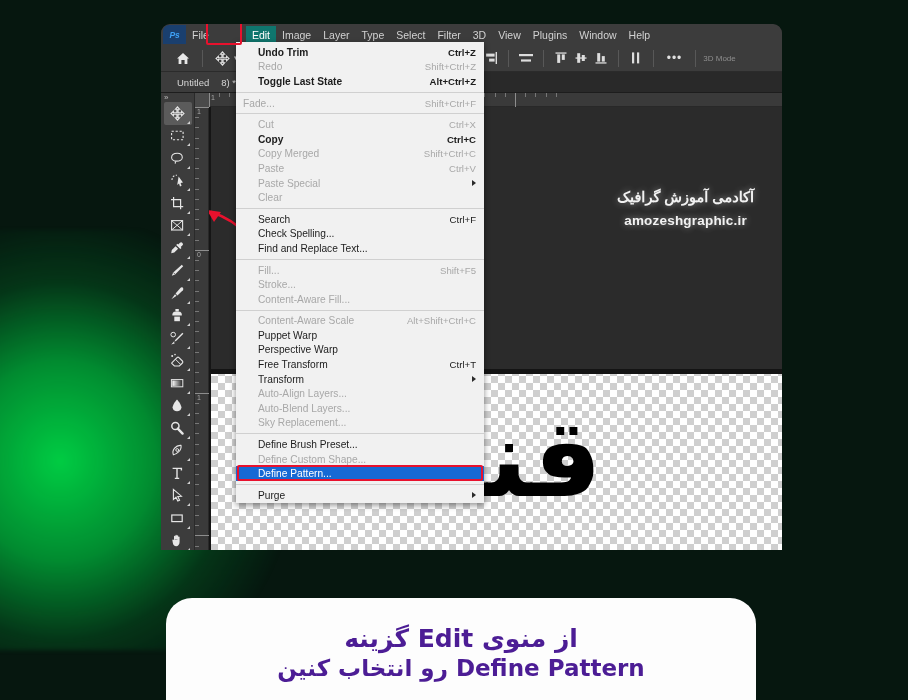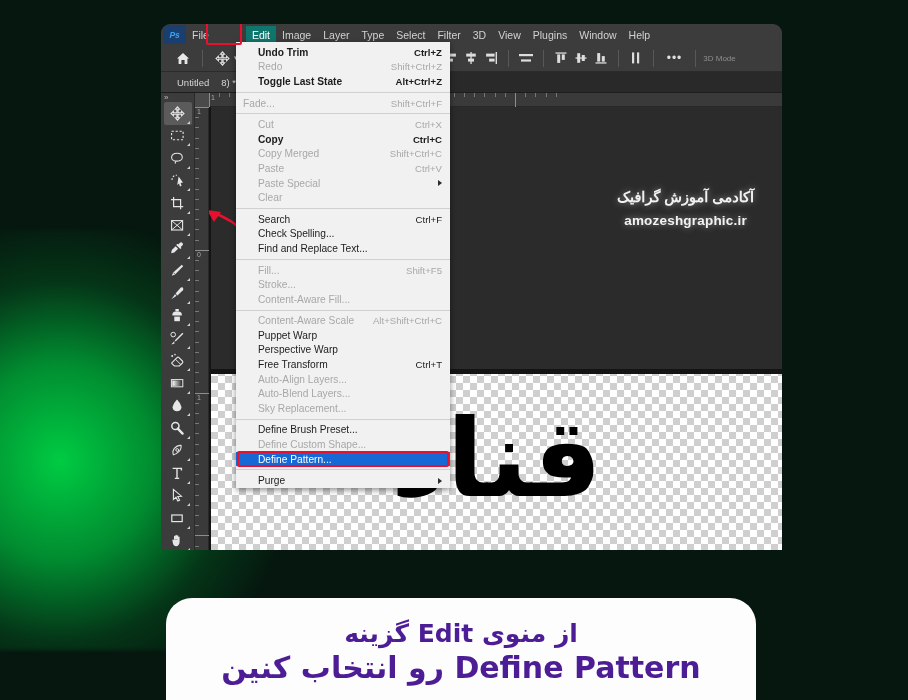--- a/index.html
+++ b/index.html
@@ -268,21 +268,21 @@
     left: -5px; top: 95px;
     width: 70px; height: 70px;
     z-index: 30;
     pointer-events: none;
   }
 
   
   #edit-menu {
     position: absolute;
     left: 75px; top: 18px;
-    width: 214px;
+    width: 248px;
     background: #f1f1f1;
     z-index: 50;
     box-shadow: 0 2px 6px rgba(0,0,0,.45);
     padding-top: 3px;
     font-size: 10.2px;
     color: #1c1c1c;
     max-height: 508px;
     overflow: hidden;
   }
   .mrow {
@@ -335,21 +335,21 @@
     padding-top: 6px;
   }
   .cap-line {
     font-family: "DejaVu Sans", sans-serif;
     font-weight: bold;
     color: #4c1d95;
     direction: rtl;
     white-space: nowrap;
   }
   #cap1 { font-size: 25px; }
-  #cap2 { font-size: 30px; }
+  #cap2 { font-size: 23px; }
 </style>
 </head>
 <body>
 
 <div id="backdrop"></div>
 <div id="backdrop-green2"></div>
 
 <div id="ps-window">
 
   <div id="menubar">
@@ -796,20 +796,24 @@
       <div class="mrow" style="position: relative;">
         <span class="lbl">Puppet Warp</span>
       </div>
       <div class="mrow" style="position: relative;">
         <span class="lbl">Perspective Warp</span>
       </div>
       <div class="mrow" style="position: relative;">
         <span class="lbl">Free Transform</span>
         <span class="shct">Ctrl+T</span>
       </div>
+      <div class="mrow" style="position: relative;">
+        <span class="lbl">Transform</span>
+        <span class="arrow"></span>
+      </div>
       <div class="mrow disabled" style="position: relative;">
         <span class="lbl">Auto-Align Layers...</span>
       </div>
       <div class="mrow disabled" style="position: relative;">
         <span class="lbl">Auto-Blend Layers...</span>
       </div>
       <div class="mrow disabled" style="position: relative;">
         <span class="lbl">Sky Replacement...</span>
       </div>
       <div class="msep"></div>

